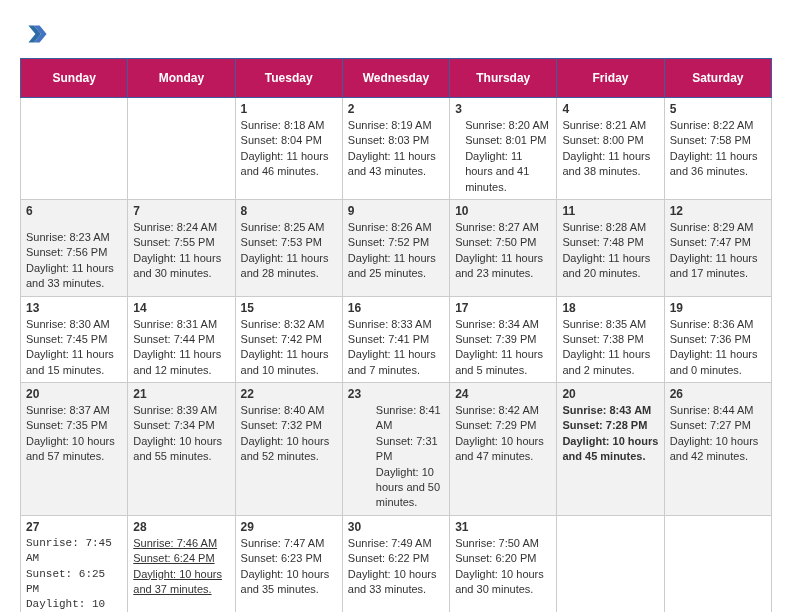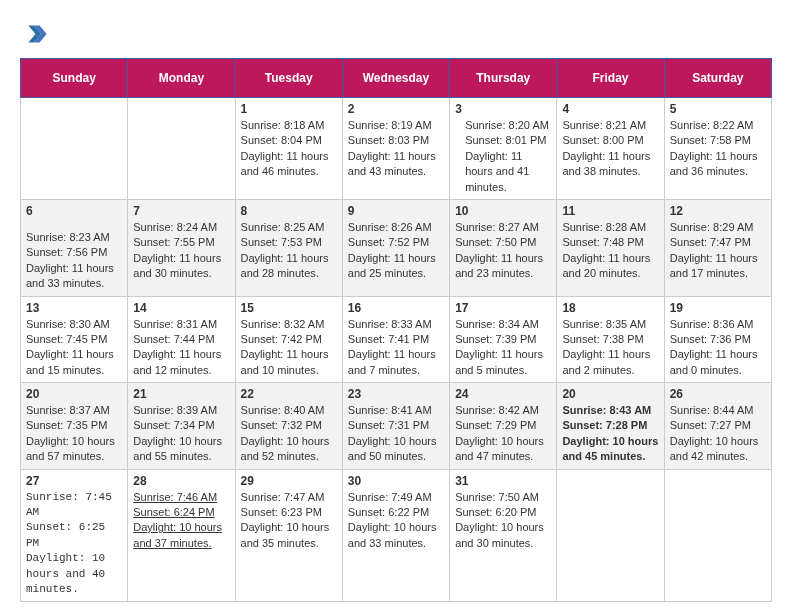--- a/index.html
+++ b/index.html
@@ -259,21 +259,21 @@
 Daylight: 10 hours and 55 minutes.</div>
         </td>
         <td>
           <span class="day-num">22</span>
           <div class="day-info" style="white-space: pre-line;">Sunrise: 8:40 AM
 Sunset: 7:32 PM
 Daylight: 10 hours and 52 minutes.</div>
         </td>
         <td>
           <span class="day-num">23</span>
-          <div class="day-info" style="white-space: pre-line;">Sunrise: 8:41 AM
+          <div class="day-info" style="white-space: pre-line; margin-left: 28px;">Sunrise: 8:41 AM
 Sunset: 7:31 PM
 Daylight: 10 hours and 50 minutes.</div>
         </td>
         <td>
           <span class="day-num">24</span>
           <div class="day-info" style="white-space: pre-line;">Sunrise: 8:42 AM
 Sunset: 7:29 PM
 Daylight: 10 hours and 47 minutes.</div>
         </td>
         <td>

